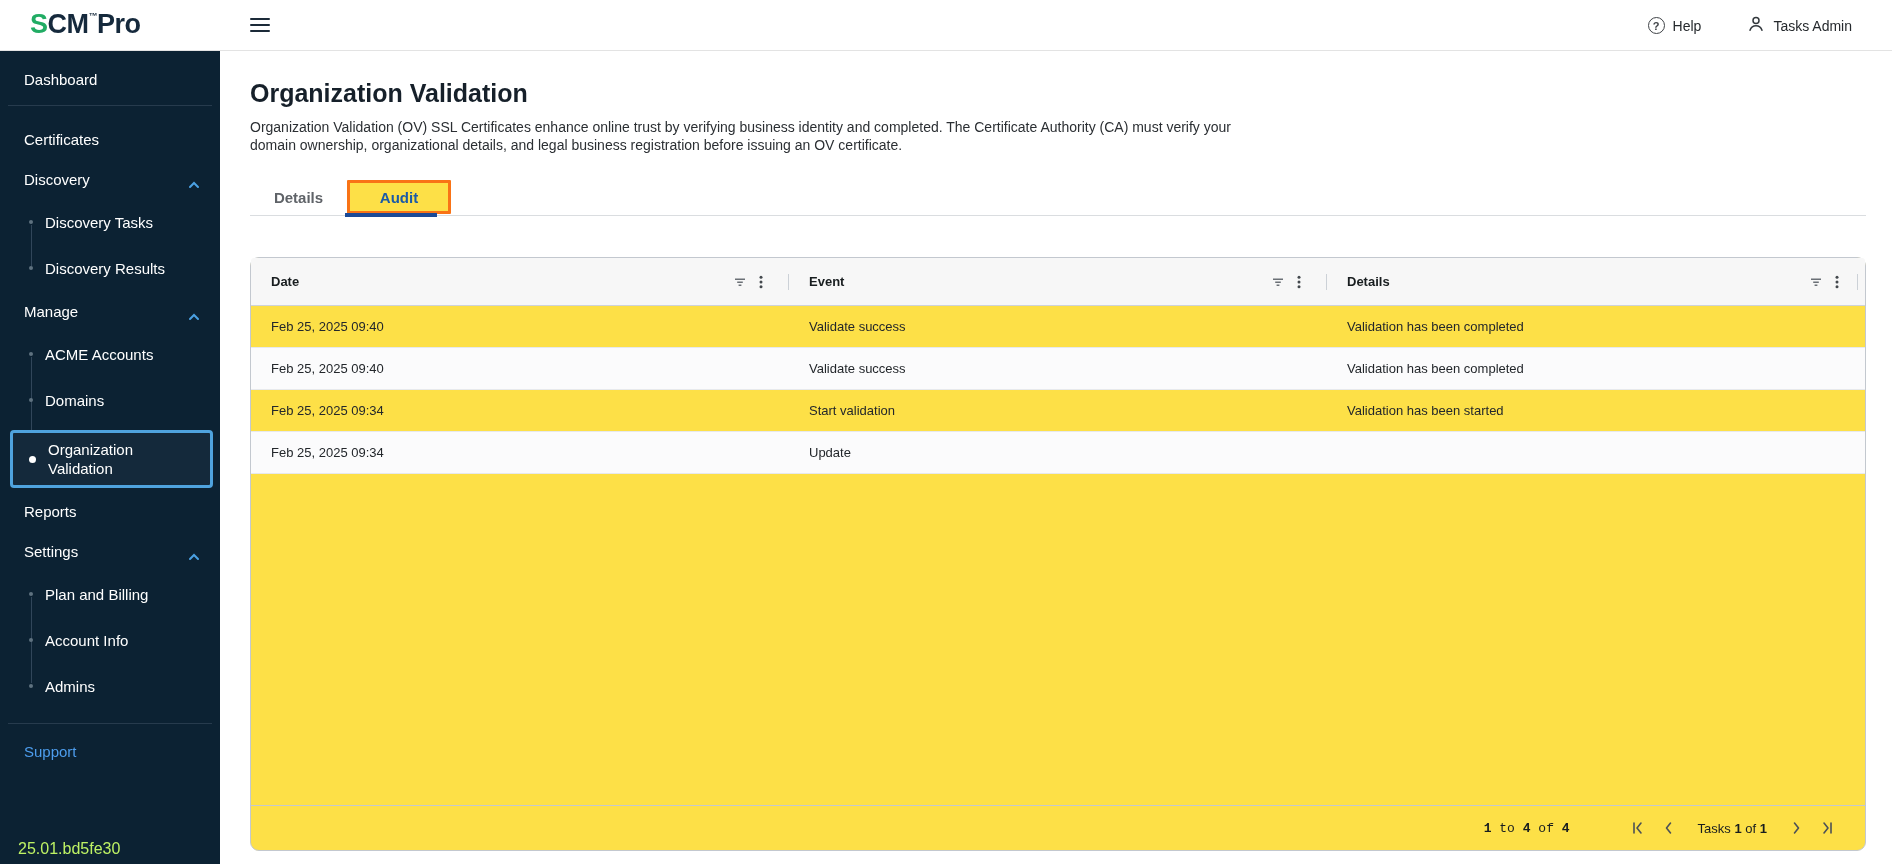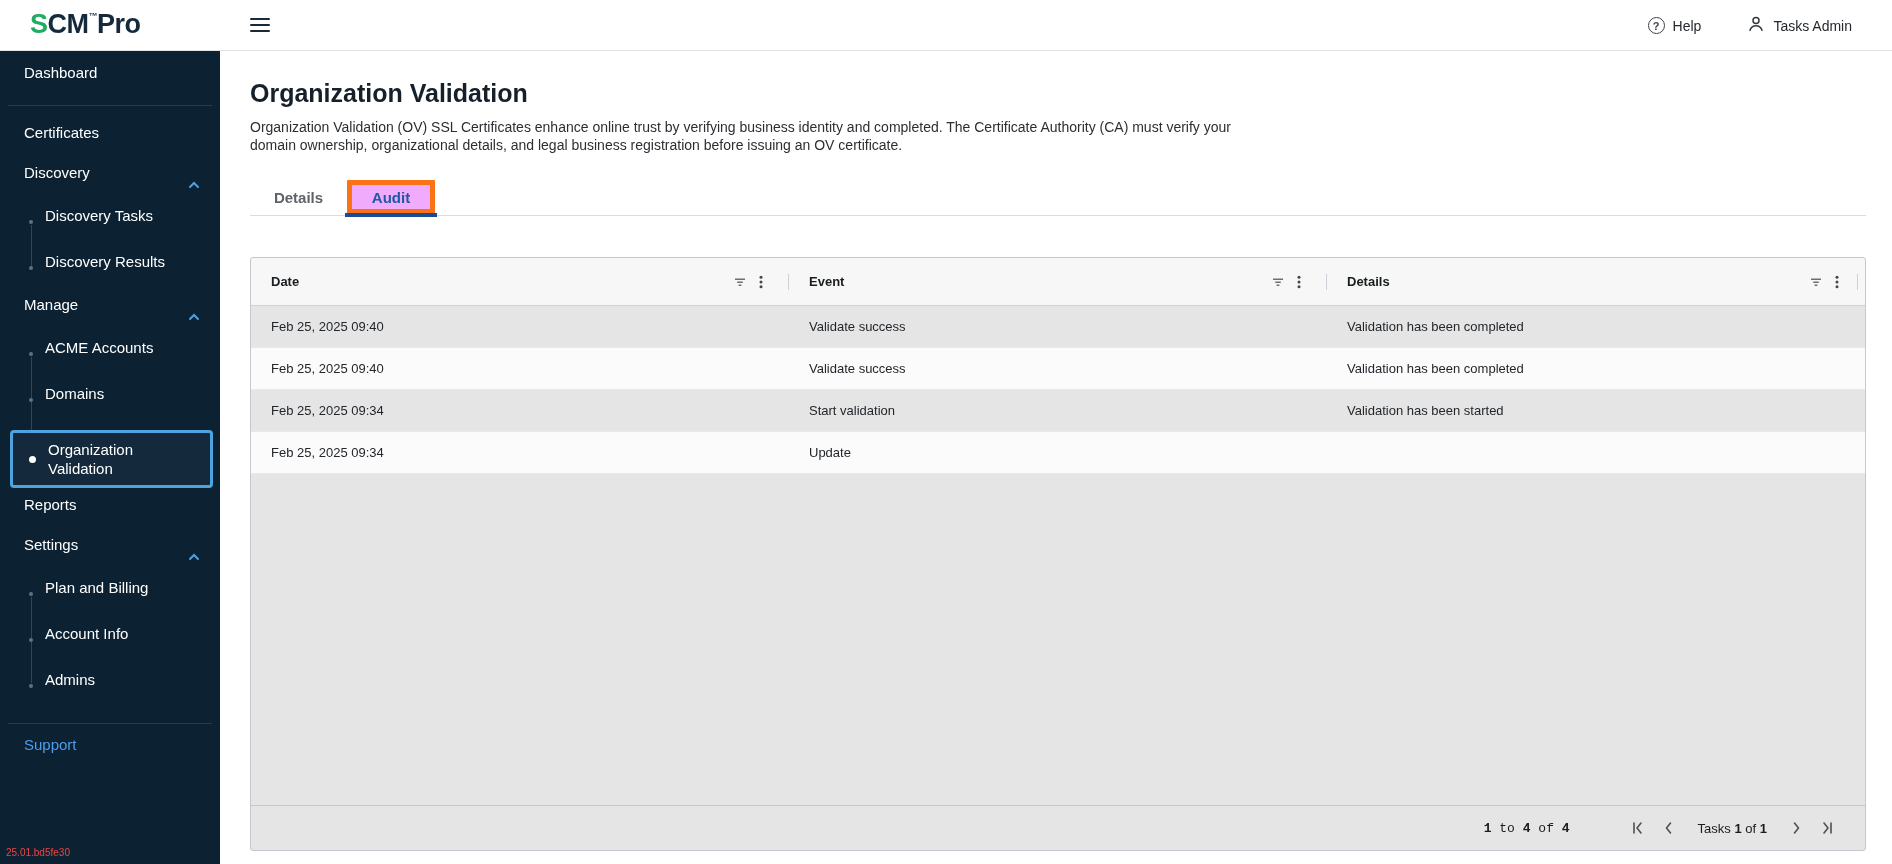--- a/index.html
+++ b/index.html
@@ -18,44 +18,44 @@
   .logo .green { color:#21ac64; }
   .logo .tm { font-size:9px; vertical-align:top; line-height:14px; }
   .hamburger { position:absolute; left:250px; top:16px; width:20px; height:18px; cursor:pointer; display:flex; flex-direction:column; justify-content:space-between; padding:2px 0; }
   .hamburger span { display:block; height:2px; background:#1b2a38; border-radius:1px; }
   .top-right { position:absolute; right:40px; top:0; height:51px; display:flex; align-items:center; gap:46px; }
   .top-action { display:flex; align-items:center; gap:8px; font-size:14px; color:#25292d; cursor:pointer; }
   .qicon { width:17px; height:17px; border:1.5px solid #3f4347; border-radius:50%; display:flex; align-items:center; justify-content:center; font-size:11px; font-weight:bold; color:#3f4347; }
 
   
   .sidebar { position:absolute; top:51px; left:0; width:220px; height:813px; background:#0c2233; z-index:9; }
-  .side-item { position:absolute; left:0; width:220px; height:30px; display:flex; align-items:flex-start; padding-left:24px; font-size:15px; color:#ffffff; cursor:pointer; }
+  .side-item { position:absolute; left:0; width:220px; height:30px; display:flex; align-items:center; padding-left:24px; font-size:15px; color:#ffffff; cursor:pointer; }
   .side-item.sub { padding-left:45px; }
   .side-item .chev { position:absolute; right:20px; top:11px; }
   .side-divider { position:absolute; left:8px; width:204px; height:1px; background:#273b4d; }
   .connector { position:absolute; left:31px; width:1px; background:#31465a; }
   .sub-bullet { position:absolute; left:29px; top:50%; margin-top:-2px; width:4px; height:4px; border-radius:50%; background:#5f7280; }
   .selected-wrap { position:absolute; left:10px; top:379px; width:203px; height:58px; border:3px solid #4fa3de; border-radius:4px; background:#14293b; display:flex; align-items:center; padding-left:35px; cursor:pointer; }
   .selected-wrap .label2 { font-size:15px; line-height:19px; color:#fff; width:130px; }
   .selected-bullet { position:absolute; left:16px; top:50%; margin-top:-3px; width:7px; height:7px; border-radius:50%; background:#ffffff; }
   .support-link { color:#4d9ded !important; }
-  .version { position:absolute; left:6px; bottom:6px; font-size:10px; color:#ef4444; }
+  .version { position:absolute; left:18px; bottom:6px; font-size:16px; color:#bef264; }
 
   
   .main { position:absolute; left:220px; top:51px; width:1672px; height:813px; background:#fff; }
   .page-title { position:absolute; left:30px; top:28px; font-size:25px; font-weight:bold; color:#16202a; }
   .page-desc { position:absolute; left:30px; top:67px; width:990px; font-size:14px; line-height:18px; color:#2b2f33; }
 
   .tabs { position:absolute; left:30px; top:128px; width:1616px; height:37px; border-bottom:1px solid #dadde0; display:flex; }
   .tab { width:97px; height:36px; display:flex; align-items:center; justify-content:center; font-size:15px; font-weight:bold; color:#5f6368; cursor:pointer; }
-  .tab.active { width:88px; height:34px; margin-top:1px; border:5px solid #f97316; border-radius:1px; color:#1b5aa7; background:#f0abfc; }
+  .tab.active { width:104px; height:34px; margin-top:1px; border:3px solid #f97316; border-radius:1px; color:#1b5aa7; background:#fde047; }
   .audit-underline { position:absolute; left:95px; top:34px; width:92px; height:4px; background:#1b4a97; }
 
   
-  .card { position:absolute; left:30px; top:206px; width:1616px; height:594px; border:1px solid #c3c8cf; border-radius:3px; background:#e5e5e5; }
+  .card { position:absolute; left:30px; top:206px; width:1616px; height:594px; border:1px solid #c3c8cf; border-radius:9px; background:#fde047; }
   .thead { display:flex; height:48px; background:#f7f7f7; border-bottom:1px solid #ced3d9; border-radius:3px 3px 0 0; }
   .hcell { flex:1; display:flex; align-items:center; padding:0 26px 0 20px; position:relative; cursor:pointer; }
   .hcell .hlabel { font-size:13px; font-weight:bold; color:#181d1f; }
   .hcell .hicons { margin-left:auto; display:flex; align-items:center; gap:12px; }
   .hcell::after { content:""; position:absolute; right:0; top:16px; height:16px; width:1px; background:#ccd1d7; }
   .hcell:last-child::after { right:7px; }
   .hicon { display:flex; align-items:center; cursor:pointer; }
 
   .trow { display:flex; height:42px; border-bottom:1px solid #e7e9ec; }
   .trow.even { background:#fbfbfc; }

